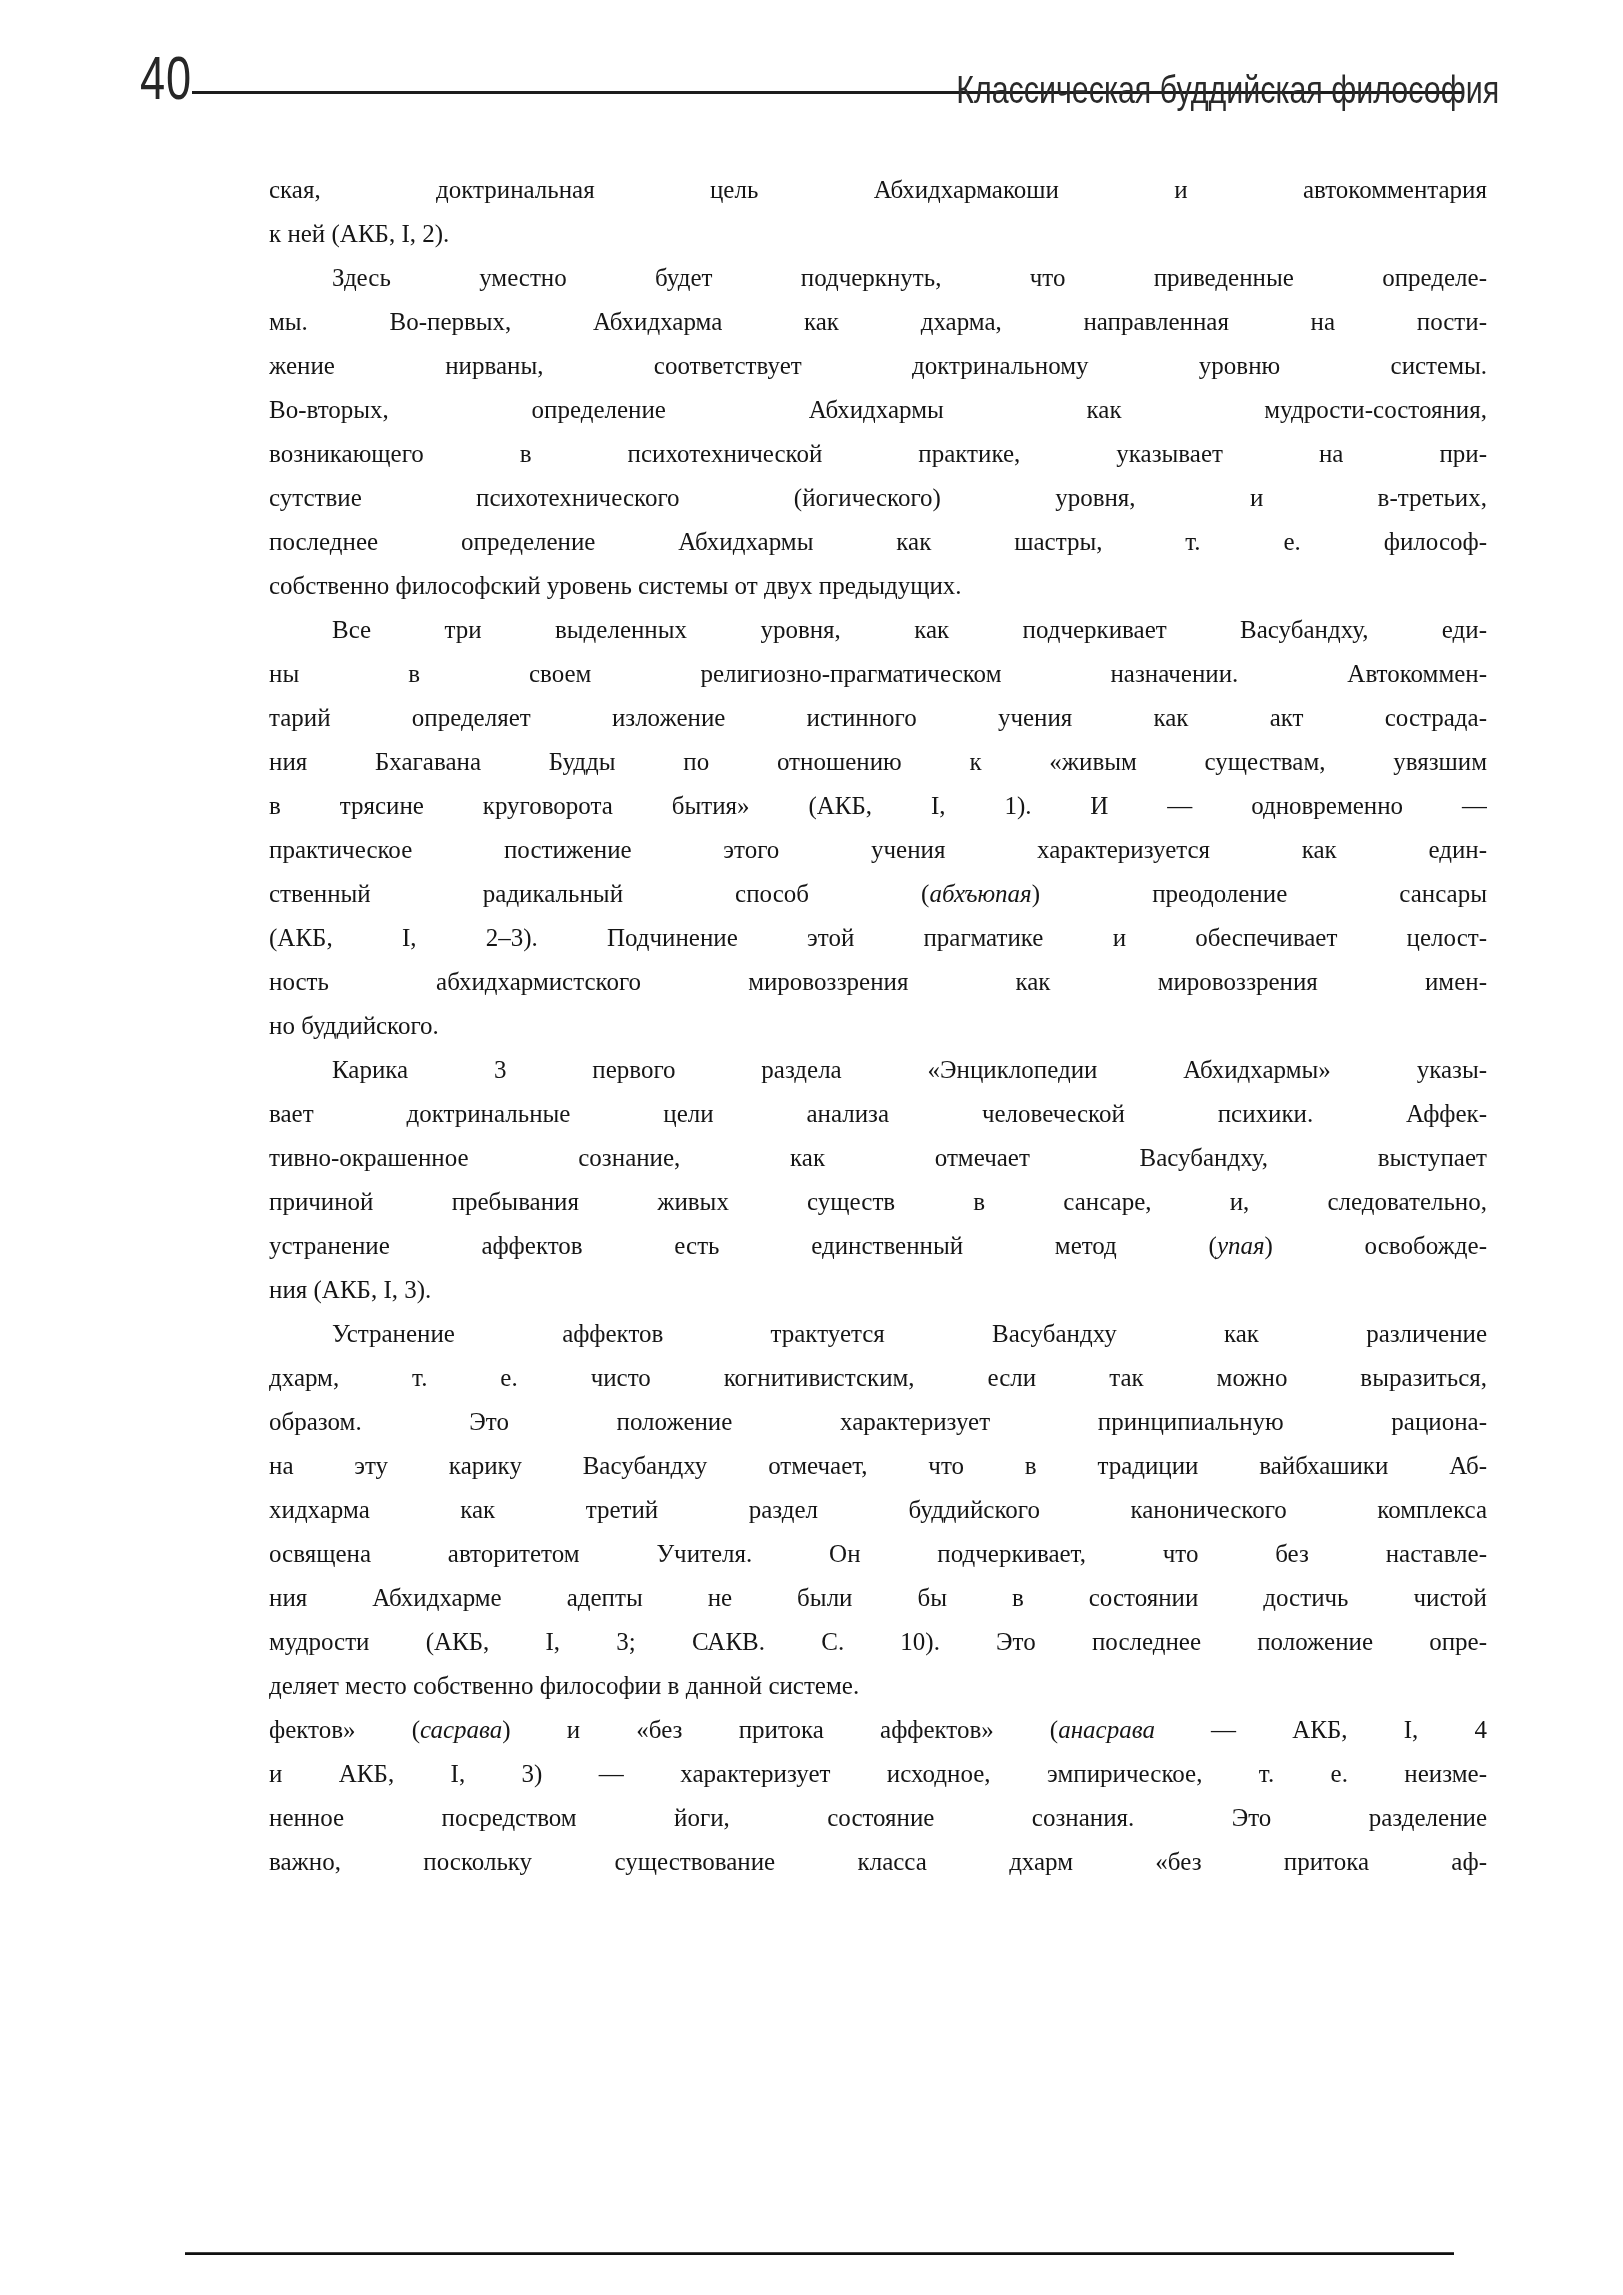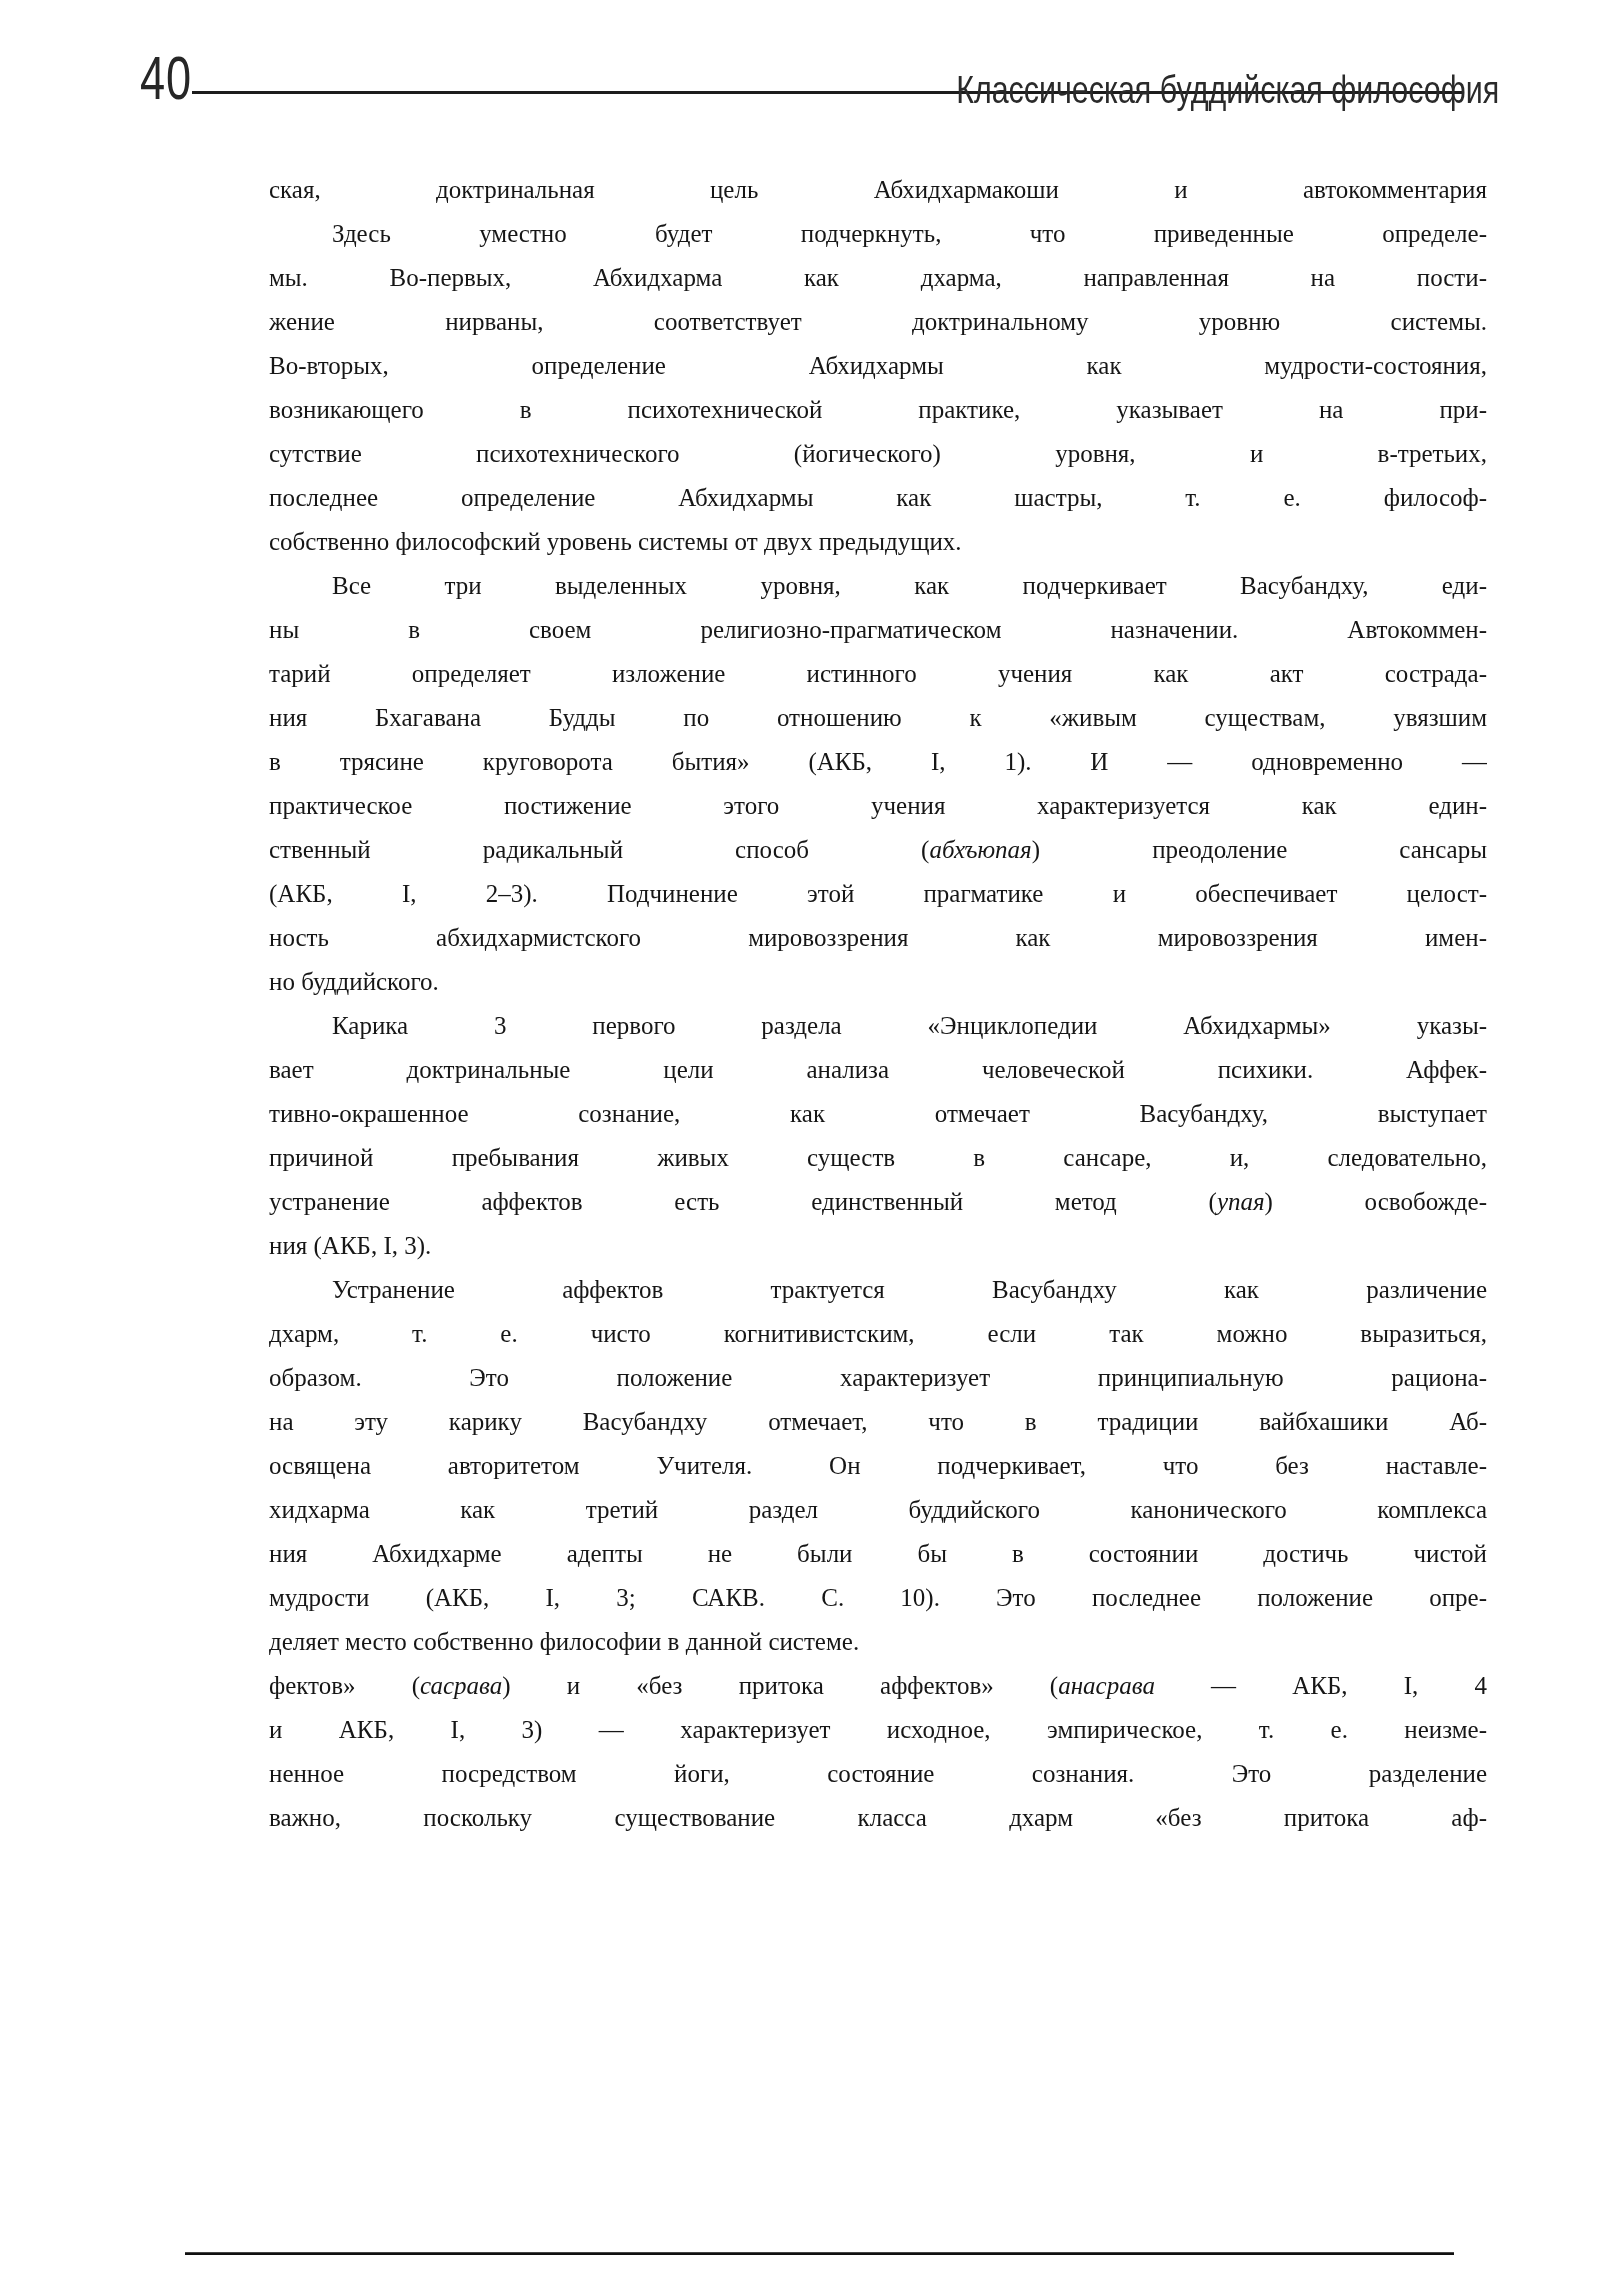--- a/index.html
+++ b/index.html
@@ -60,20 +60,21 @@
 <div class="page">
 
   <div class="page-number">40</div>
 
   <div class="header-rule"></div>
 
   <div class="header-title">Классическая буддийская философия</div>
 
   <div class="text-block">
       <div class="line"><span>ская, доктринальная цель Абхидхармакоши и автокомментария</span></div>
+      <div class="line last"><span>к ней (АКБ, I, 2).</span></div>
       <div class="line indent"><span>Здесь уместно будет подчеркнуть, что приведенные определе-</span></div>
       <div class="line"><span>мы. Во-первых, Абхидхарма как дхарма, направленная на пости-</span></div>
       <div class="line"><span>жение нирваны, соответствует доктринальному уровню системы.</span></div>
       <div class="line"><span>Во-вторых, определение Абхидхармы как мудрости-состояния,</span></div>
       <div class="line"><span>возникающего в психотехнической практике, указывает на при-</span></div>
       <div class="line"><span>сутствие психотехнического (йогического) уровня, и в-третьих,</span></div>
       <div class="line"><span>последнее определение Абхидхармы как шастры, т. е. философ-</span></div>
       <div class="line last"><span>собственно философский уровень системы от двух предыдущих.</span></div>
       <div class="line indent"><span>Все три выделенных уровня, как подчеркивает Васубандху, еди-</span></div>
       <div class="line"><span>ны в своем религиозно-прагматическом назначении. Автокоммен-</span></div>
@@ -88,22 +89,22 @@
       <div class="line indent"><span>Карика 3 первого раздела «Энциклопедии Абхидхармы» указы-</span></div>
       <div class="line"><span>вает доктринальные цели анализа человеческой психики. Аффек-</span></div>
       <div class="line"><span>тивно-окрашенное сознание, как отмечает Васубандху, выступает</span></div>
       <div class="line"><span>причиной пребывания живых существ в сансаре, и, следовательно,</span></div>
       <div class="line"><span>устранение аффектов есть единственный метод (</span><span class="it">упая</span><span>) освобожде-</span></div>
       <div class="line last"><span>ния (АКБ, I, 3).</span></div>
       <div class="line indent"><span>Устранение аффектов трактуется Васубандху как различение</span></div>
       <div class="line"><span>дхарм, т. е. чисто когнитивистским, если так можно выразиться,</span></div>
       <div class="line"><span>образом. Это положение характеризует принципиальную рациона-</span></div>
       <div class="line"><span>на эту карику Васубандху отмечает, что в традиции вайбхашики Аб-</span></div>
+      <div class="line"><span>хидхарма как третий раздел буддийского канонического комплекса</span></div>
       <div class="line"><span>освящена авторитетом Учителя. Он подчеркивает, что без наставле-</span></div>
-      <div class="line"><span>хидхарма как третий раздел буддийского канонического комплекса</span></div>
       <div class="line"><span>ния Абхидхарме адепты не были бы в состоянии достичь чистой</span></div>
       <div class="line"><span>мудрости (АКБ, I, 3; САКВ. С. 10). Это последнее положение опре-</span></div>
       <div class="line last"><span>деляет место собственно философии в данной системе.</span></div>
       <div class="line"><span>фектов» (</span><span class="it">сасрава</span><span>) и «без притока аффектов» (</span><span class="it">анасрава</span><span> — АКБ, I, 4</span></div>
       <div class="line"><span>и АКБ, I, 3) — характеризует исходное, эмпирическое, т. е. неизме-</span></div>
       <div class="line"><span>ненное посредством йоги, состояние сознания. Это разделение</span></div>
       <div class="line"><span>важно, поскольку существование класса дхарм «без притока аф-</span></div>
     </div>
 
   <div class="bottom-rule"></div>

